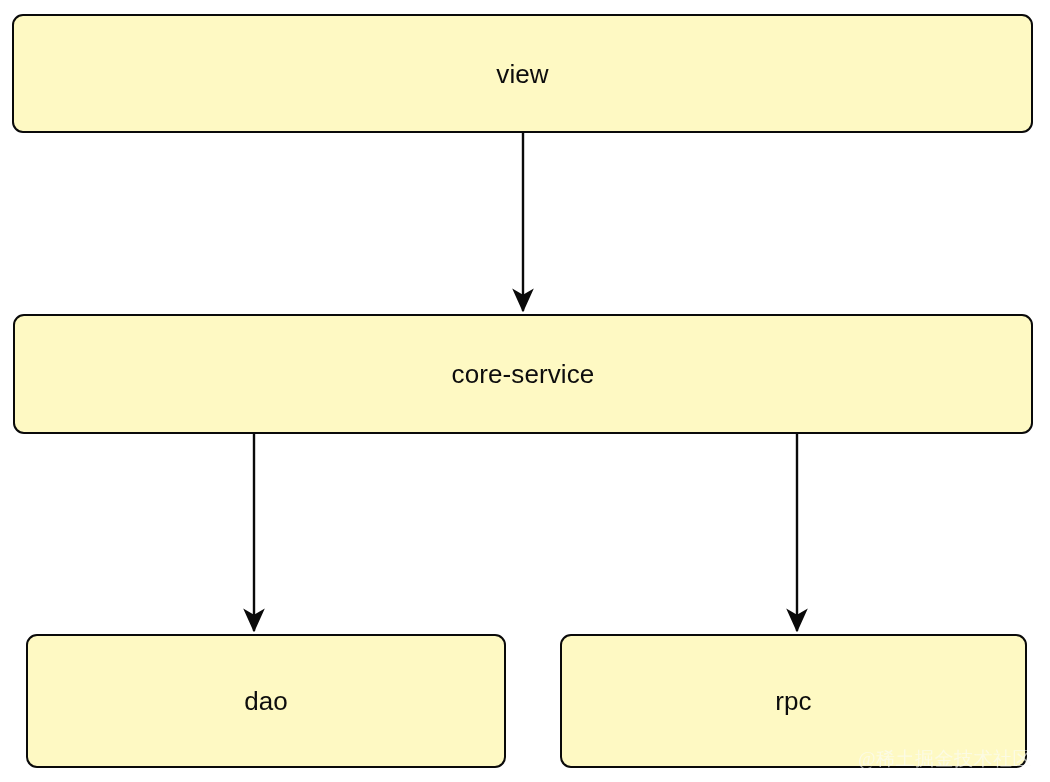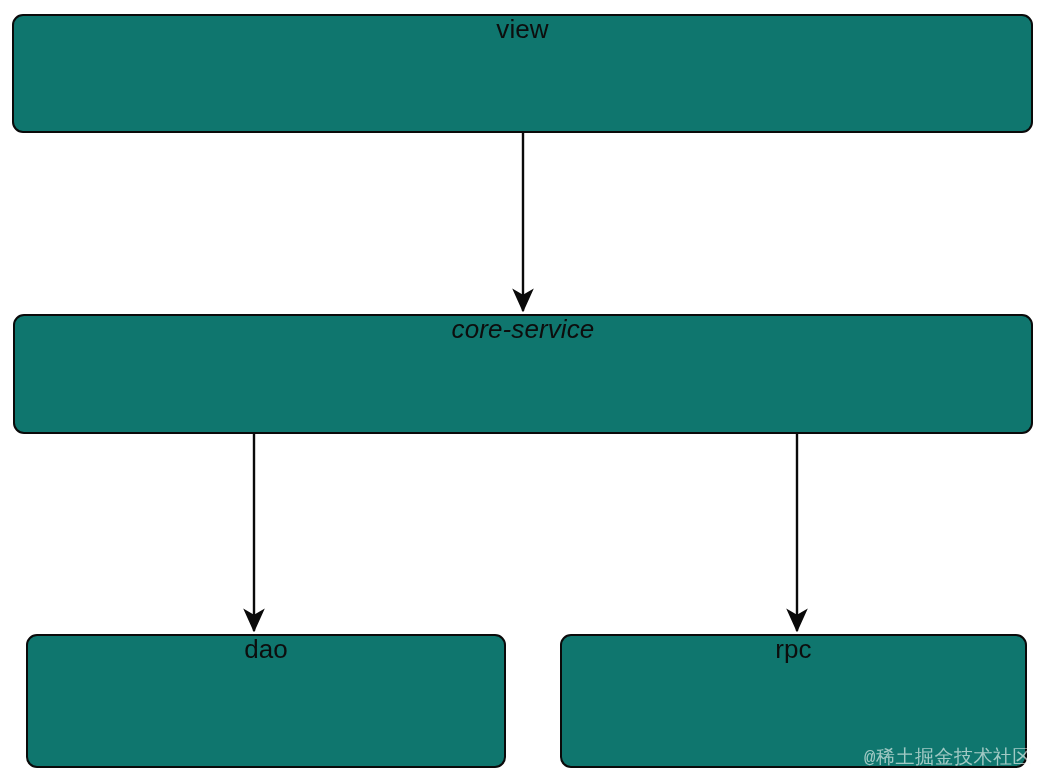--- a/index.html
+++ b/index.html
@@ -22,24 +22,25 @@
     position: absolute;
     top: 0;
     left: 0;
     width: 1050px;
     height: 782px;
     pointer-events: none;
   }
   .node {
     position: absolute;
     box-sizing: border-box;
-    background: #0f766e;
+    background: #fef9c3;
     border: 2px solid #0a0a0a;
     border-radius: 11px;
     display: flex;
+    align-items: center;
     justify-content: center;
   }
   .node-label {
     font-family: "Liberation Sans", "DejaVu Sans", sans-serif;
     font-size: 26px;
     line-height: 1;
     color: #0d0d0d;
     letter-spacing: 0.1px;
     white-space: nowrap;
     user-select: none;
@@ -48,40 +49,39 @@
     left: 12px;
     top: 14px;
     width: 1021px;
     height: 119px;
   }
   #node-core-service {
     left: 13px;
     top: 314px;
     width: 1020px;
     height: 120px;
-    font-style: italic;
   }
   #node-dao {
     left: 14px;
     top: 634px;
     width: 480px;
     height: 134px;
     margin-left: 12px;
   }
   #node-rpc {
     left: 560px;
     top: 634px;
     width: 467px;
     height: 134px;
   }
   #watermark {
     position: absolute;
     right: 18px;
     bottom: 14px;
-    font-family: Liberation Mono, monospace;
+    font-family: Liberation Serif, serif;
     font-size: 19px;
     line-height: 1;
     color: rgba(250, 252, 248, 0.62);
     letter-spacing: 0.5px;
     white-space: nowrap;
     user-select: none;
     margin-left: 32px;
   }
 </style>
 </head>

